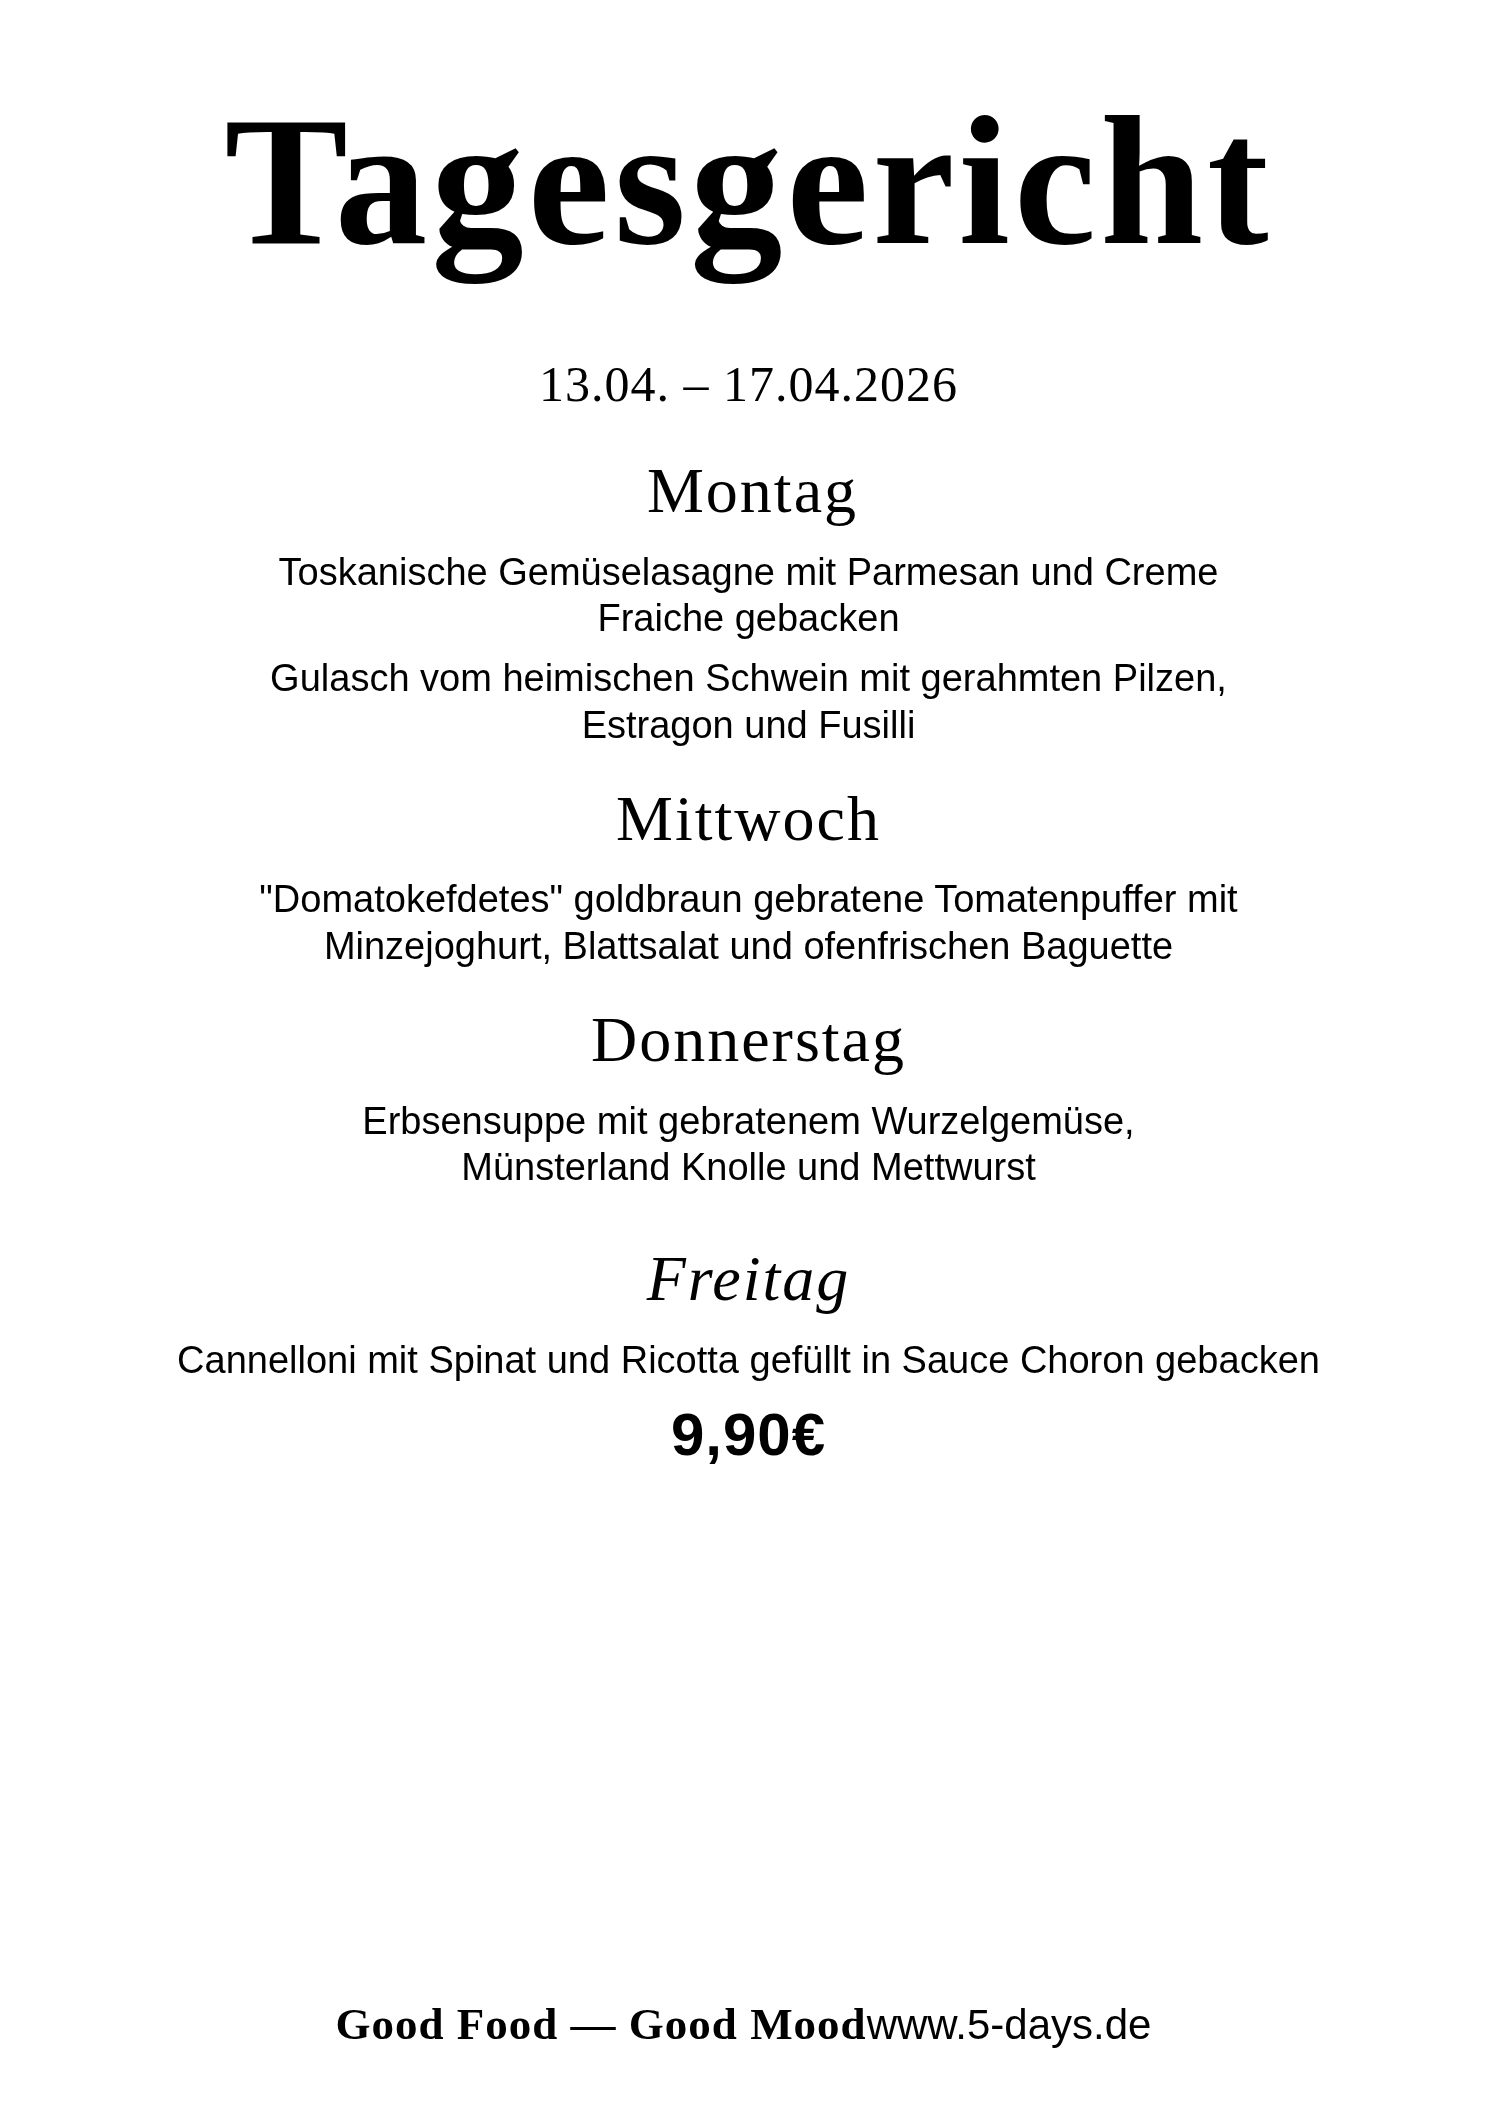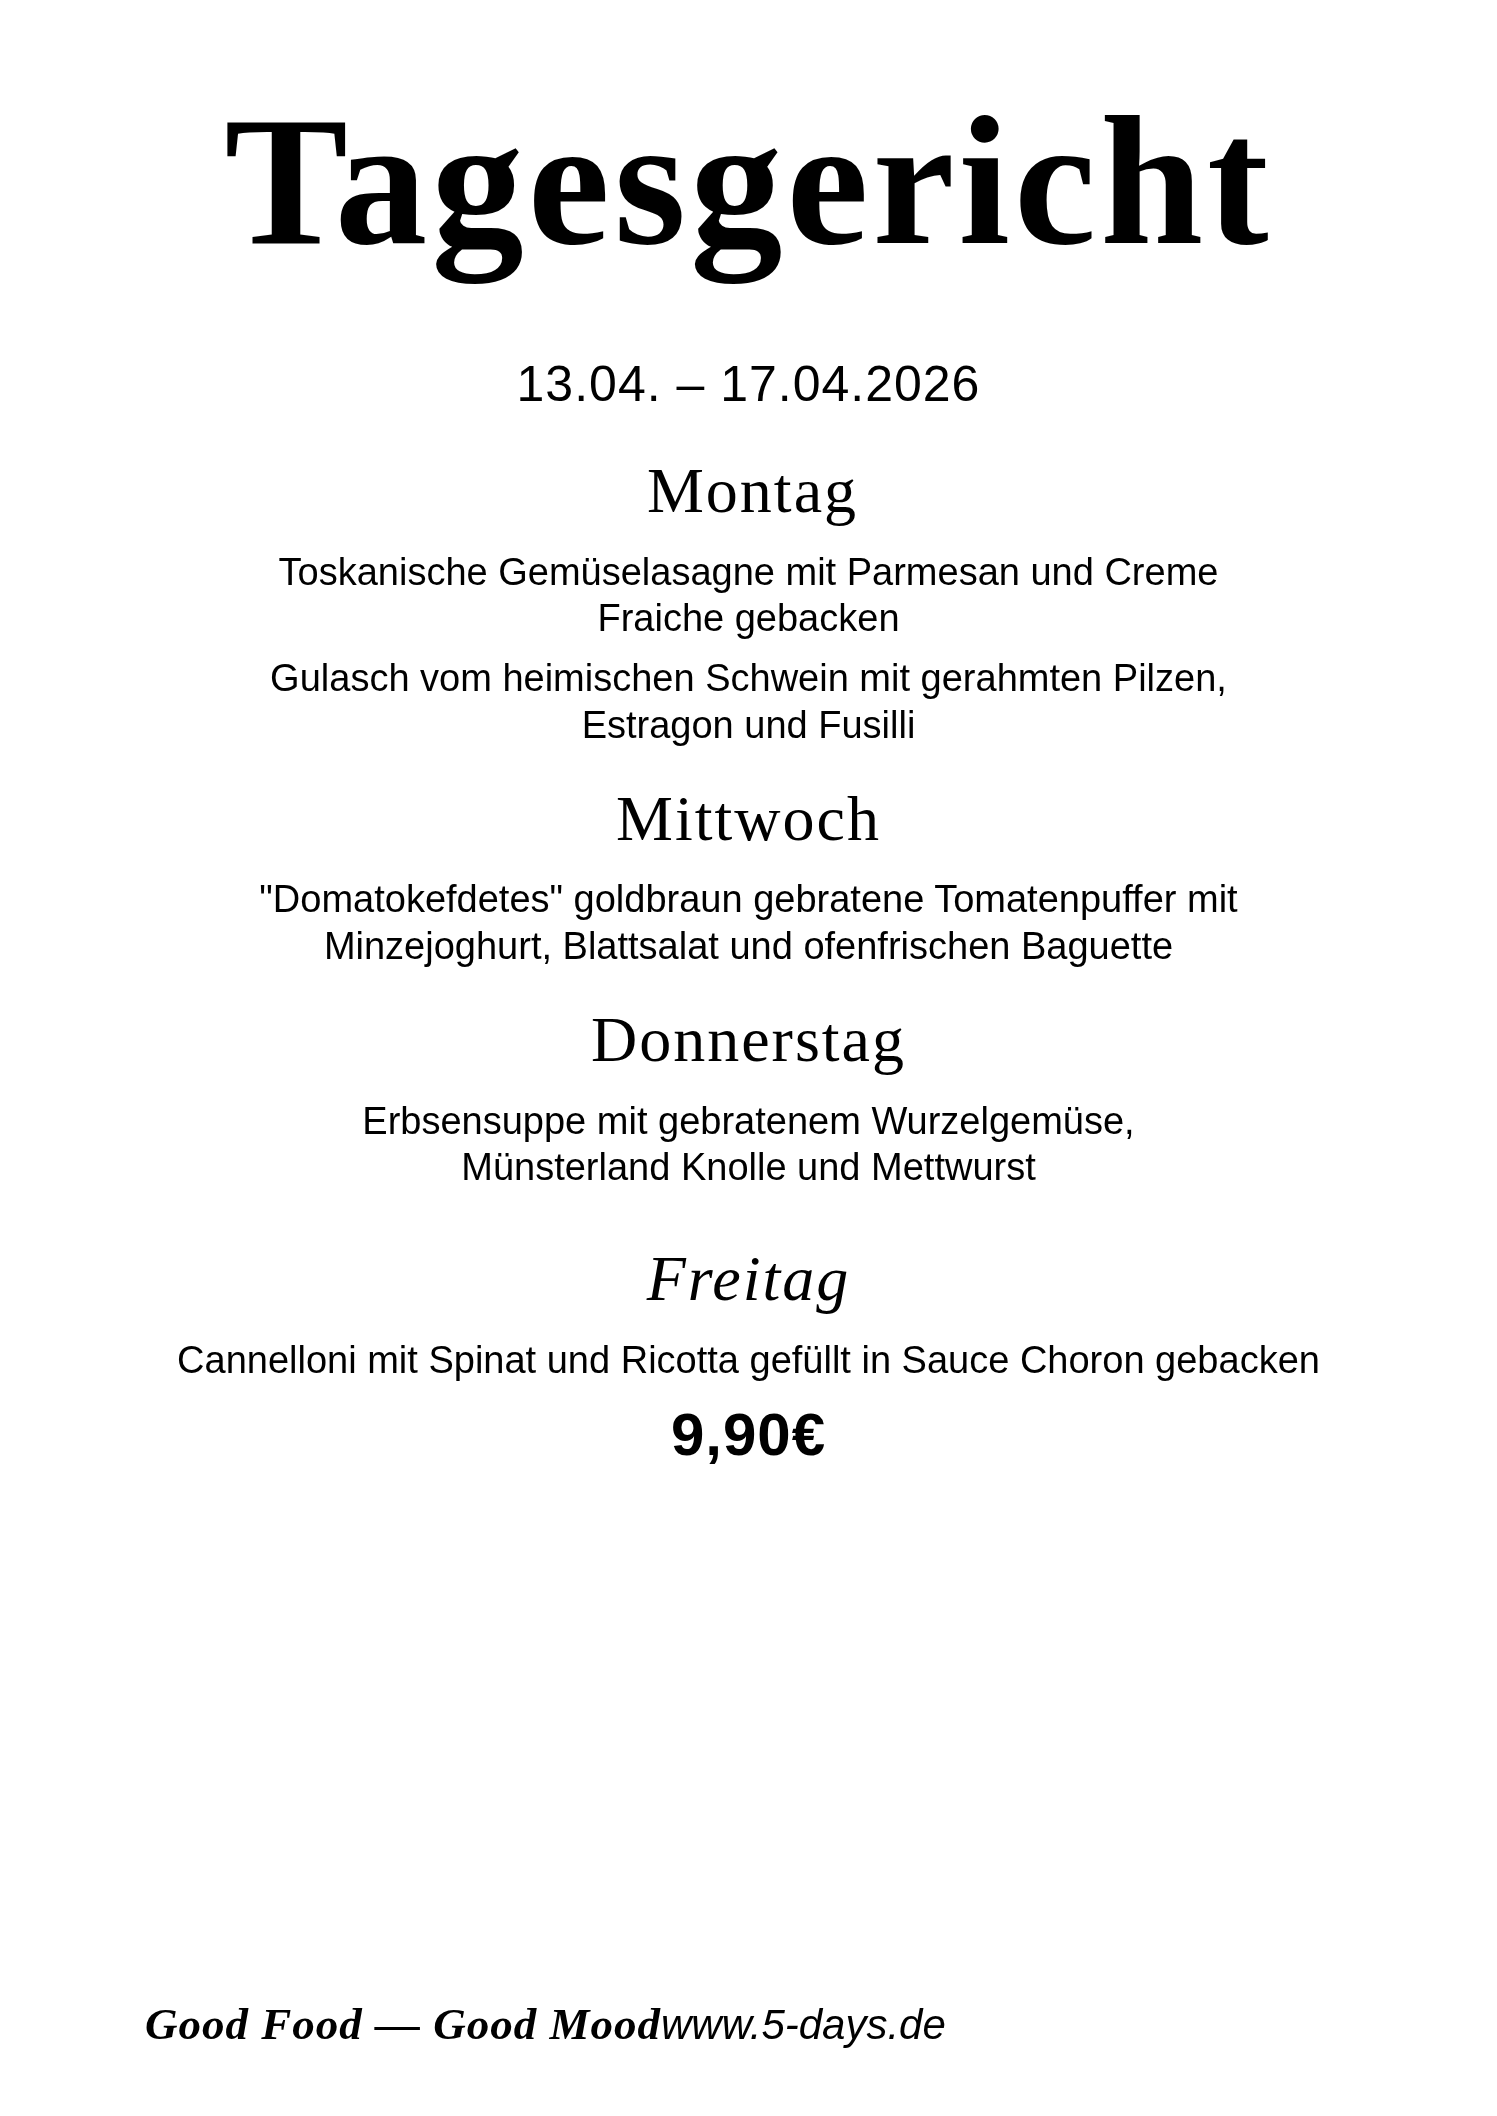--- a/index.html
+++ b/index.html
@@ -27,20 +27,21 @@
     text-align: center;
     letter-spacing: 4px;
     white-space: nowrap;
   }
   .date-range {
     margin-top: 58px;
     font-size: 50px;
     line-height: 1.2;
     text-align: center;
     letter-spacing: 1px;
+    font-family: Liberation Serif, serif;
   }
   .day-name {
     margin: 28px 0 0 0;
     font-size: 64px;
     line-height: 1.35;
     font-weight: normal;
     text-align: center;
     letter-spacing: 2px;
   }
   .day-name.first { margin-top: 34px; margin-left: 8px; }
@@ -56,27 +57,26 @@
   .price {
     margin-top: 16px;
     font-size: 60px;
     line-height: 1.2;
     font-weight: bold;
     text-align: center;
     letter-spacing: 1px;
   }
   .footer {
     position: absolute;
-    left: 68px;
+    left: 60px;
     right: 70px;
     bottom: 66px;
     display: flex;
-    justify-content: flex-start;
+    justify-content: center;
     align-items: baseline;
-    font-style: italic;
   }
   .slogan {
     font-size: 45px;
     font-weight: bold;
     letter-spacing: 1px;
   }
   .website {
     font-size: 42px;
   }
 </style>

